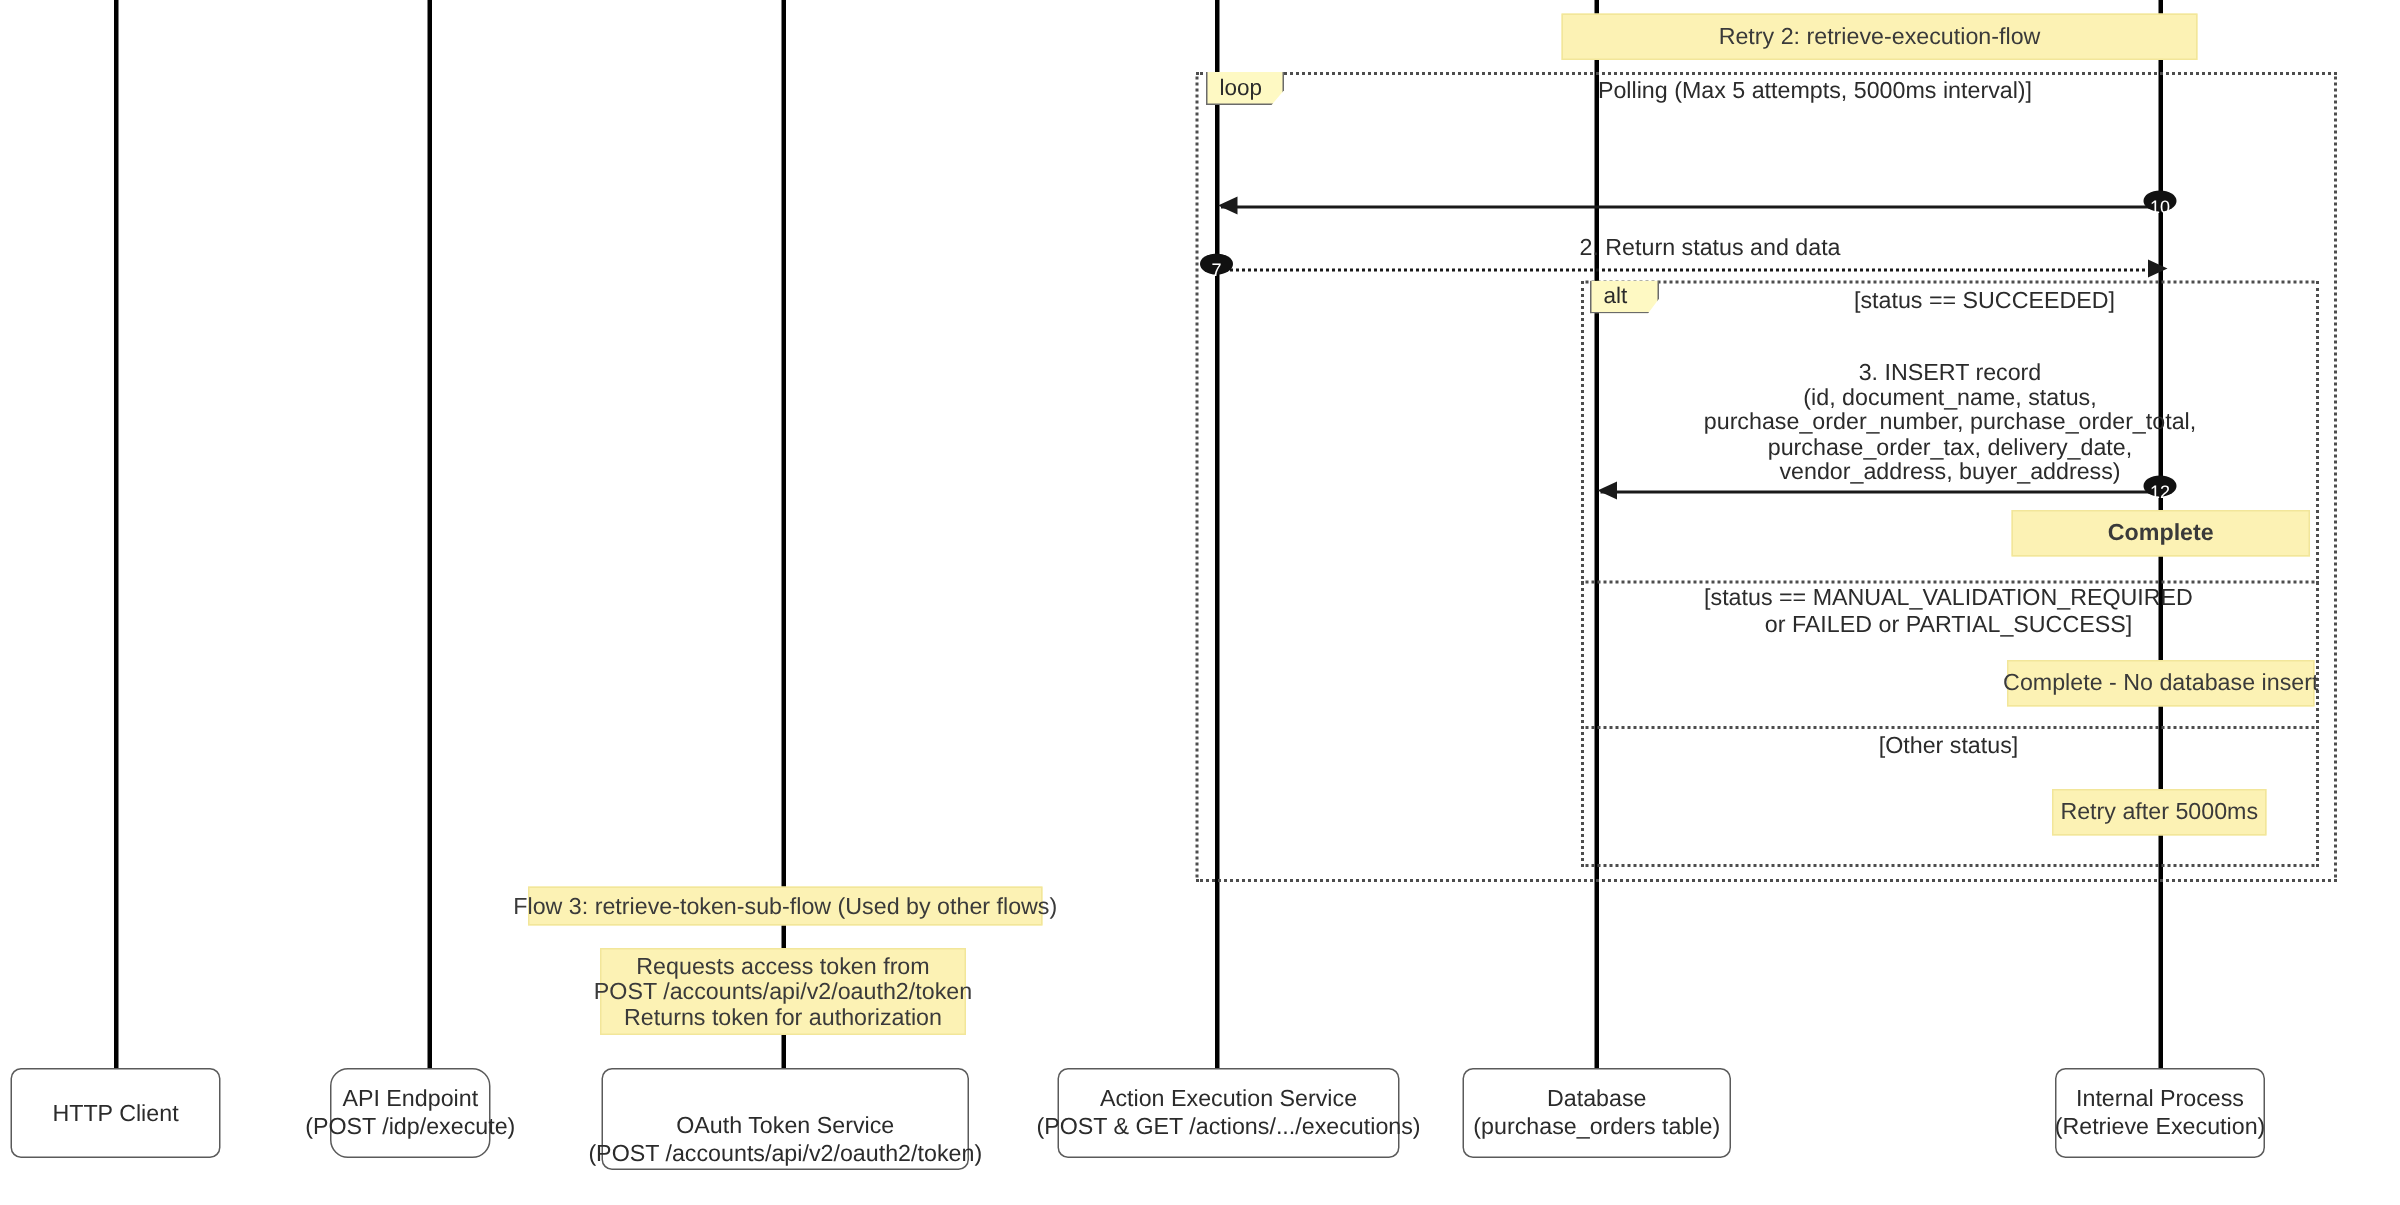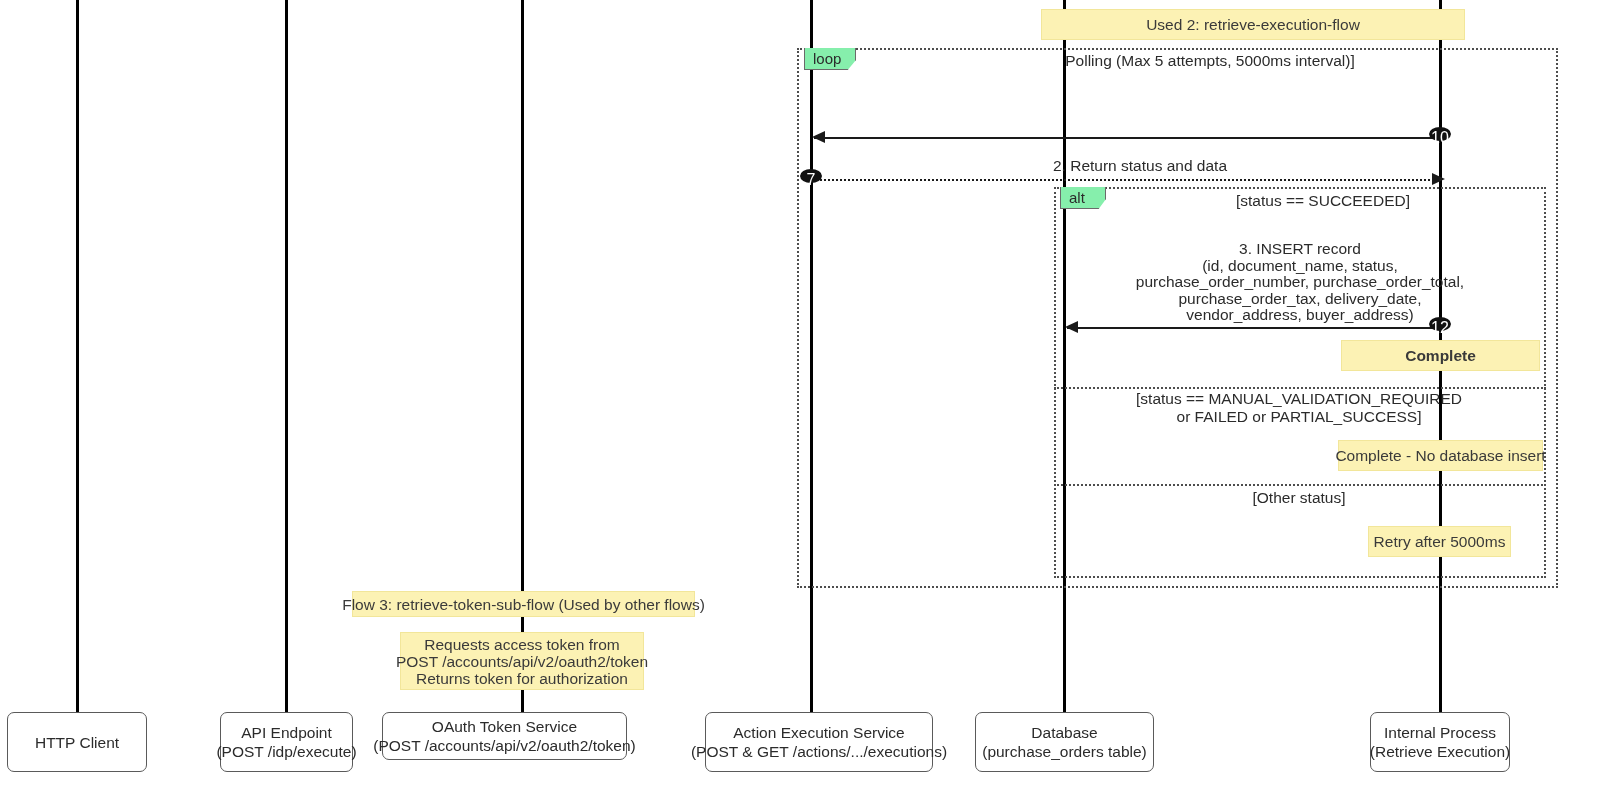--- a/index.html
+++ b/index.html
@@ -57,21 +57,21 @@
     height:0;
     z-index:3;
   }
   .frag-tag{
     position:absolute;
     box-sizing:border-box;
     height:22px;
     padding:0 11px 0 8px;
     border:1.4px solid #6a6a6a;
     border-top:none;
-    background:#86efac;
+    background:#fef9c3;
     font-size:15px;
     line-height:21px;
     color:#2b2b2b;
     z-index:5;
     -webkit-clip-path:polygon(0 0,100% 0,100% 55%,84% 100%,0 100%);
     clip-path:polygon(0 0,100% 0,100% 55%,84% 100%,0 100%);
   }
   .frag-cond{
     position:absolute;
     font-size:15.5px;
@@ -115,21 +115,21 @@
     z-index:5;
   }
 
   
   .seq-badge{
     position:absolute;
     width:22px;height:14px;
     border-radius:50%;
     background:#111111;
     color:#ffffff;
-    font-size:16px;
+    font-size:12px;
     line-height:22px;
     text-align:center;
     z-index:7;
   }
 
   
   .note{
     position:absolute;
     box-sizing:border-box;
     background:#fcf2b4;
@@ -153,21 +153,21 @@
 
   <div class="lifeline" style="left:76px;  height:712px;"></div>
   <div class="lifeline" style="left:285px; height:712px;"></div>
   <div class="lifeline" style="left:521px; height:712px;"></div>
   <div class="lifeline" style="left:810px; height:712px;"></div>
   <div class="lifeline" style="left:1063px;height:712px;"></div>
   <div class="lifeline" style="left:1439px;height:712px;"></div>
 
   <div class="seq-badge" style="left:275px; top:-14px;"></div>
 
-  <div class="note" style="left:1041px; top:9px; width:424px; height:31px;">Used 2: retrieve-execution-flow</div>
+  <div class="note" style="left:1041px; top:9px; width:424px; height:31px;">Retry 2: retrieve-execution-flow</div>
 
   <div class="frag" style="left:797px; top:48px; width:761px; height:540px;"></div>
   <div class="frag-tag" style="left:804px; top:48px; width:52px;">loop</div>
   <div class="frag-cond" style="left:900px; top:52px; width:620px;">Polling (Max 5 attempts, 5000ms interval)]</div>
 
   <div class="msg-line solid" style="left:814px; top:137px; width:626px;"></div>
   <div class="arrowhead left" style="left:812px; top:131px;"></div>
   <div class="seq-badge" style="left:1429px; top:127px;">10</div>
 
   <div class="msg-label" style="left:830px; top:158px; width:620px;">2. Return status and data</div>
@@ -208,28 +208,28 @@
   <div class="note" style="left:400px; top:632px; width:244px; height:58px;">Requests access token from
 POST /accounts/api/v2/oauth2/token
 Returns token for authorization</div>
 
   <div class="actor-box" style="left:7px; top:712px; width:140px; height:60px;">
     <span class="atext">
       <span>HTTP Client</span>
     </span>
   </div>
 
-  <div class="actor-box" style="left:220px; top:712px; width:133px; height:60px;">
+  <div class="actor-box" style="left:220px; top:712px; width:107px; height:60px;border-radius:12px;">
     <span class="atext">
       <span>API Endpoint</span><br>
       <span>(POST /idp/execute)</span>
     </span>
   </div>
 
-  <div class="actor-box" style="left:382px; top:712px; width:245px; height:48px;">
+  <div class="actor-box" style="left:401px; top:712px; width:245px; height:68px;align-items:flex-end;">
     <span class="atext">
       <span>OAuth Token Service</span><br>
       <span>(POST /accounts/api/v2/oauth2/token)</span>
     </span>
   </div>
 
   <div class="actor-box" style="left:705px; top:712px; width:228px; height:60px;justify-content:center;">
     <span class="atext">
       <span>Action Execution Service</span><br>
       <span>(POST &amp; GET /actions/.../executions)</span>

